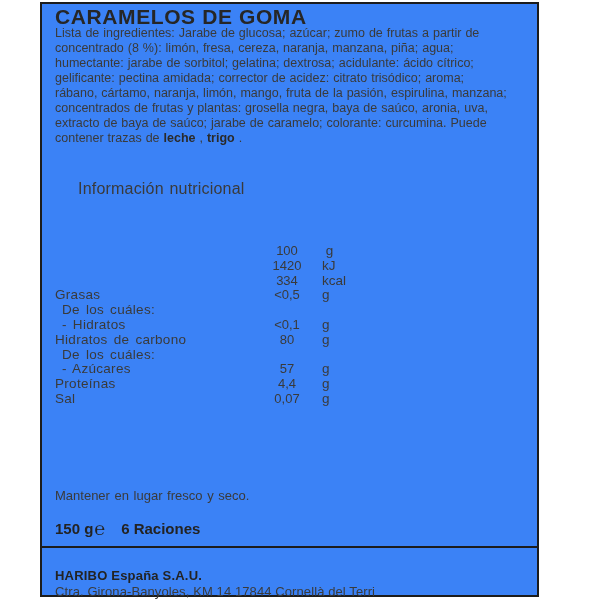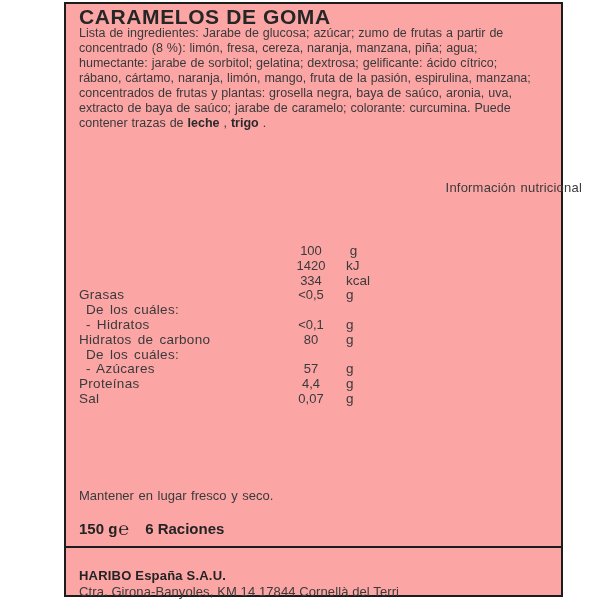--- a/index.html
+++ b/index.html
@@ -8,44 +8,44 @@
     width: 600px;
     height: 600px;
     background: #ffffff;
     font-family: "Liberation Sans", "DejaVu Sans", sans-serif;
     overflow: hidden;
   }
   .canvas { position: relative; width: 600px; height: 600px; background: #fff; }
 
   .label-box {
     position: absolute;
-    left: 64px; top: 2px;
+    left: 40px; top: 2px;
     width: 499px; height: 595px;
     box-sizing: border-box;
     border: 2px solid #1c1c1c;
-    background: #fca5a5;
+    background: #3b82f6;
   }
 
   .title {
     position: absolute; left: 13px; top: 2px;
     font-size: 21px; font-weight: bold; letter-spacing: 0.6px;
     color: #262626; white-space: pre; line-height: 22px;
   }
 
   .ingredients { position: absolute; left: 13px; top: 22px; }
   .ing-line {
     font-size: 12.5px; line-height: 15px; color: #3a3a3a;
     white-space: pre; word-spacing: 0.5px;
   }
   .ing-line b, .allergen { font-weight: bold; color: #2a2a2a; }
   .ing-last span { white-space: pre; }
 
   .nutri-title {
     position: absolute; left: 36px; top: 176px; width: 480px;
-    text-align: right; font-size: 13px; color: #3a3a3a;
+    text-align: left; font-size: 16px; color: #3a3a3a;
     word-spacing: 1px; letter-spacing: 0.2px;
   }
 
   .nutri-table { position: absolute; left: 0; right: 0; top: 240px; }
   .nt-row { position: relative; height: 14.8px; }
   .nt-label {
     position: absolute; left: 13px; top: 0;
     font-size: 13.5px; line-height: 14.8px; color: #3a3a3a;
     white-space: pre; word-spacing: 2px; letter-spacing: 0.3px;
   }
@@ -94,21 +94,22 @@
 <body>
 
 <div class="canvas">
   <div class="label-box">
 
     <div class="title">CARAMELOS DE GOMA</div>
 
     <div class="ingredients">
       <div class="ing-line">Lista de ingredientes: Jarabe de glucosa; azúcar; zumo de frutas a partir de</div>
       <div class="ing-line">concentrado (8 %): limón, fresa, cereza, naranja, manzana, piña; agua;</div>
-      <div class="ing-line">humectante: jarabe de sorbitol; gelatina; dextrosa; gelificante: ácido cítrico;</div>
+      <div class="ing-line">humectante: jarabe de sorbitol; gelatina; dextrosa; acidulante: ácido cítrico;</div>
+      <div class="ing-line">gelificante: pectina amidada; corrector de acidez: citrato trisódico; aroma;</div>
       <div class="ing-line">rábano, cártamo, naranja, limón, mango, fruta de la pasión, espirulina, manzana;</div>
       <div class="ing-line">concentrados de frutas y plantas: grosella negra, baya de saúco, aronia, uva,</div>
       <div class="ing-line">extracto de baya de saúco; jarabe de caramelo; colorante: curcumina. Puede</div>
       <div class="ing-line ing-last"><span>contener trazas de </span><span class="allergen">leche</span><span> , </span><span class="allergen">trigo</span><span> .</span></div>
     </div>
 
     <div class="nutri-title">Información nutricional</div>
 
     <div class="nutri-table">
       <div class="nt-row">

